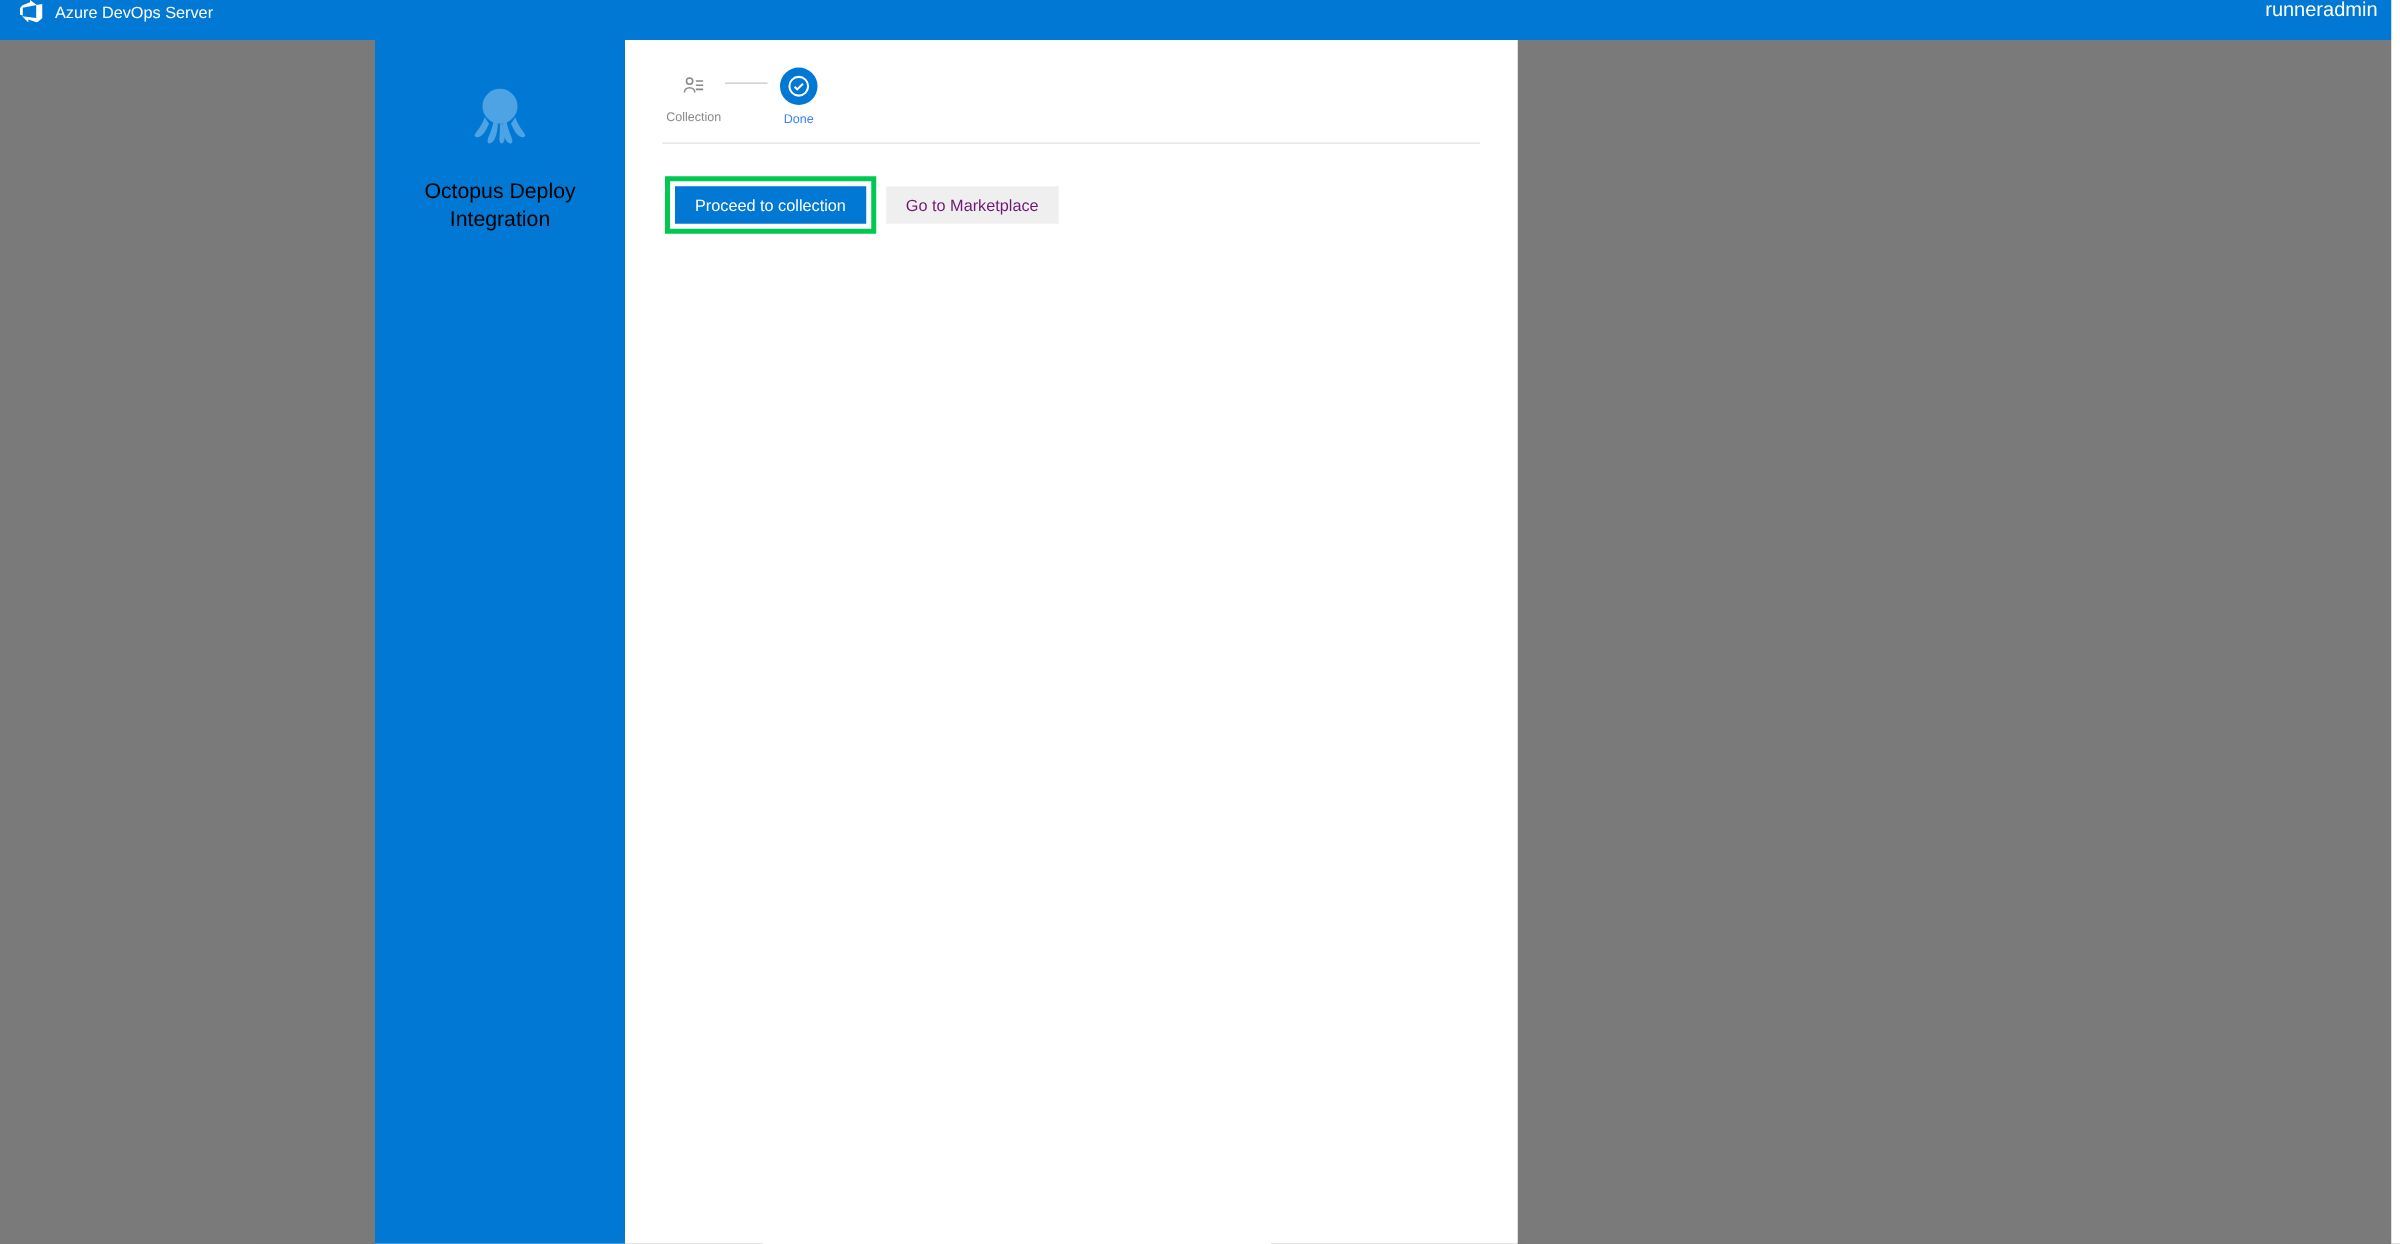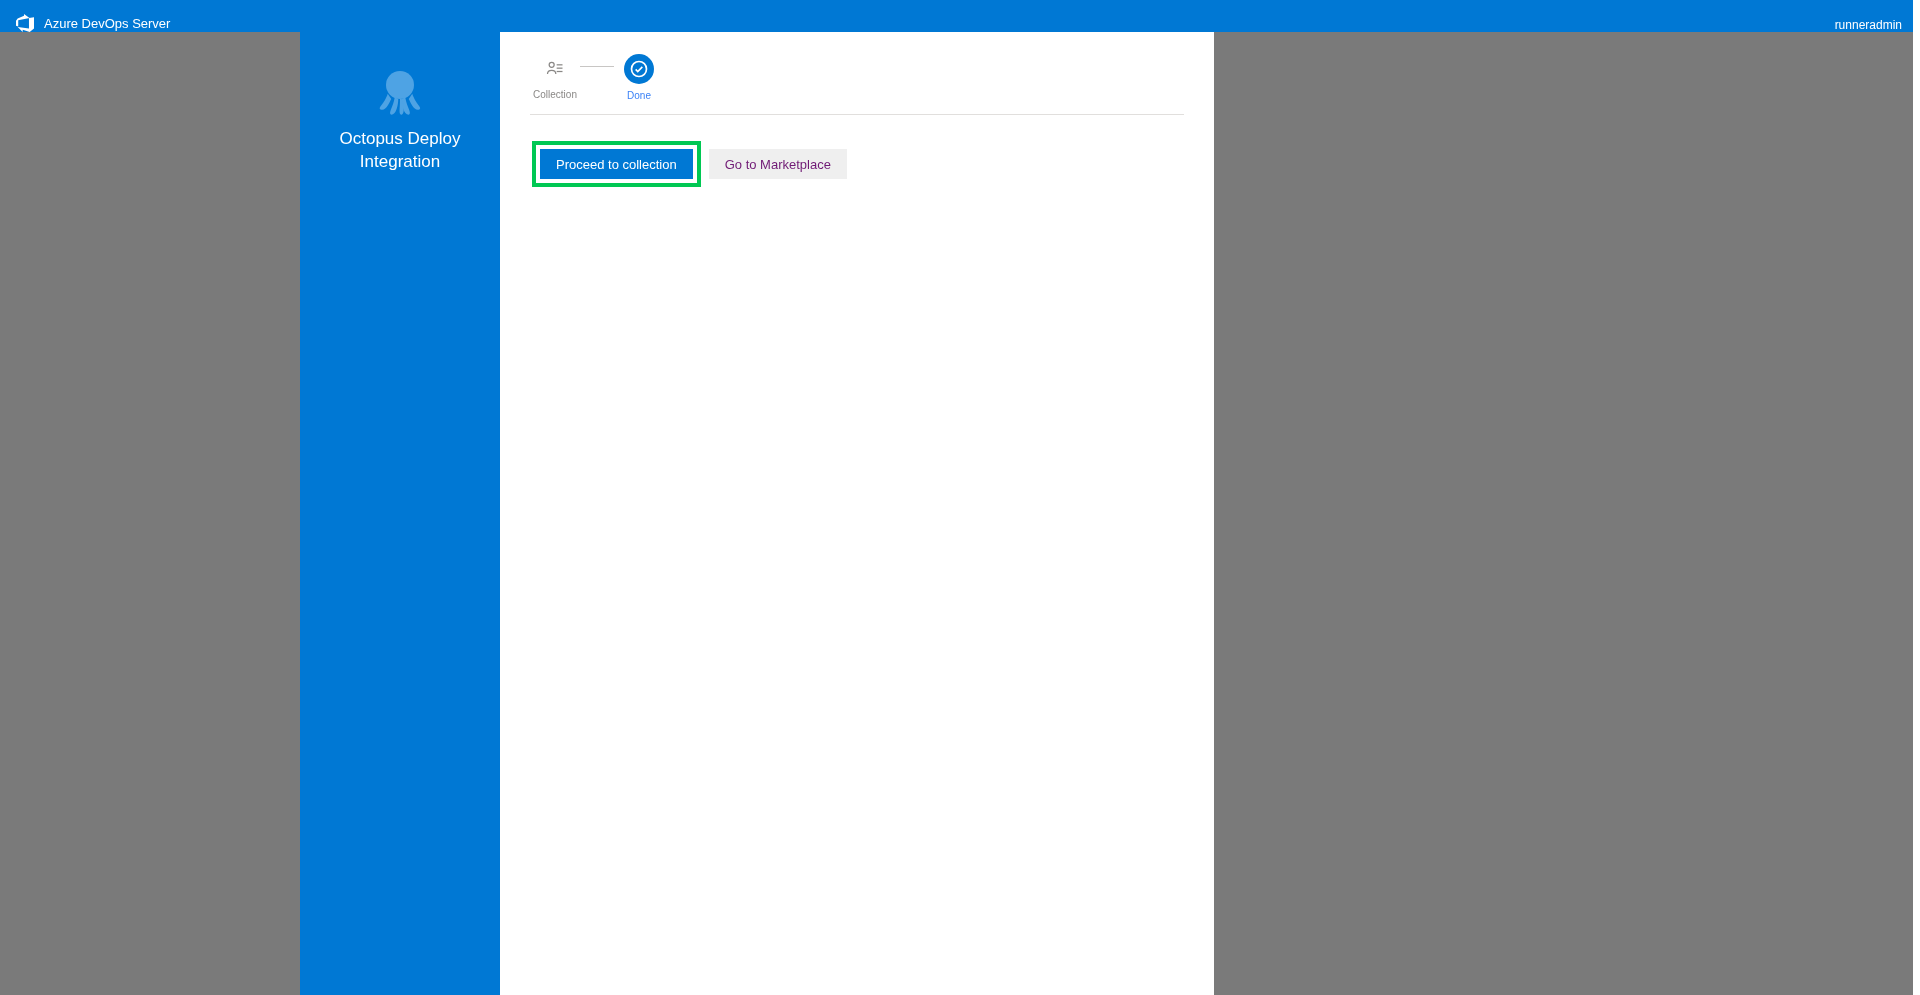--- a/index.html
+++ b/index.html
@@ -14,33 +14,33 @@
     width: 1920px;
     height: 995px;
     display: flex;
     flex-direction: column;
   }
   .topbar {
     height: 32px;
     background: #0078d4;
     color: #fff;
     display: flex;
-    align-items: flex-end;
+    align-items: flex-start;
     justify-content: space-between;
     padding: 0 18px 0 16px;
     font-size: 13px;
   }
   .topbar-left {
     display: flex;
     align-items: center;
     gap: 10px;
   }
   .topbar-left svg { display: block; }
   .topbar-title { font-weight: 400; }
-  .topbar-user { font-size: 12px; padding-left: 32px; }
+  .topbar-user { font-size: 16px; padding-left: 32px; }
   .content-row {
     flex: 1;
     display: flex;
     background: #7a7a7a;
     padding: 0;
   }
   .gutter-left { width: 300px; }
   .panel {
     width: 914px;
     height: 100%;
@@ -58,25 +58,26 @@
   }
   .octopus-icon {
     width: 72px;
     height: 72px;
     display: flex;
     align-items: center;
     justify-content: center;
   }
   .octopus-icon svg { display: block; }
   .extension-name {
+    margin-top: 14px;
     font-size: 17px;
     font-weight: 400;
     text-align: center;
     line-height: 1.35;
-    color: #ffffff;
+    color: #000000;
     padding: 0 10px;
   }
   .panel-right {
     flex: 1;
     background: #fff;
     padding: 20px 30px 0 30px;
     position: relative;
   }
   .steps {
     display: flex;

